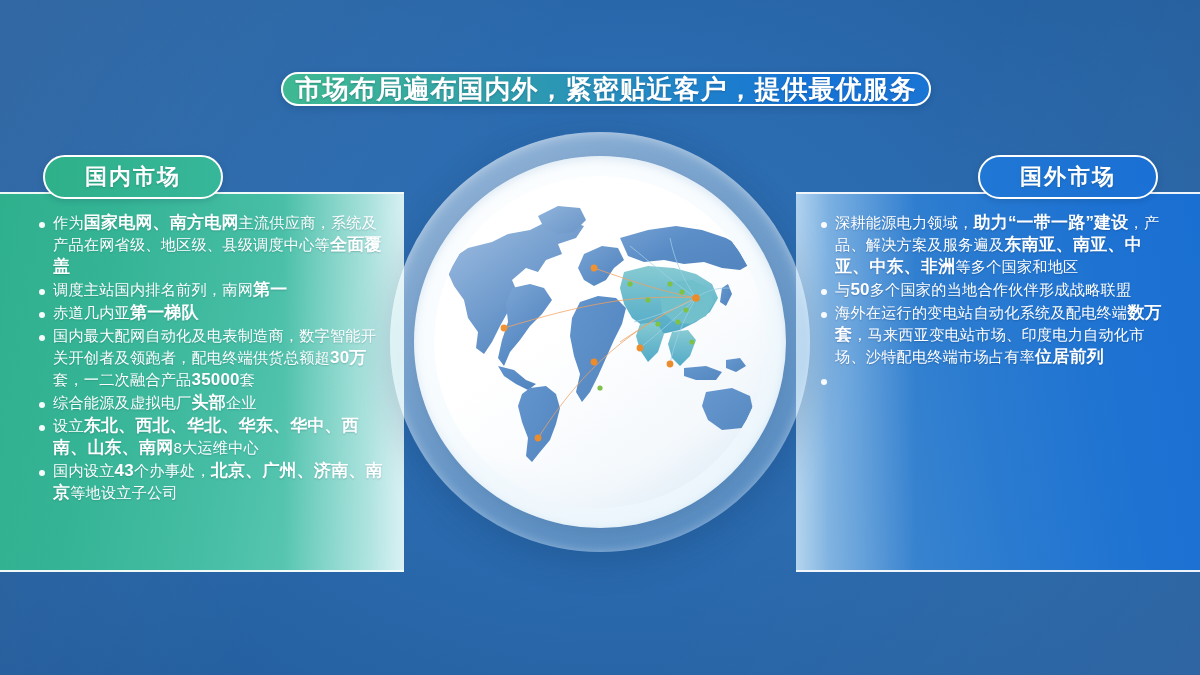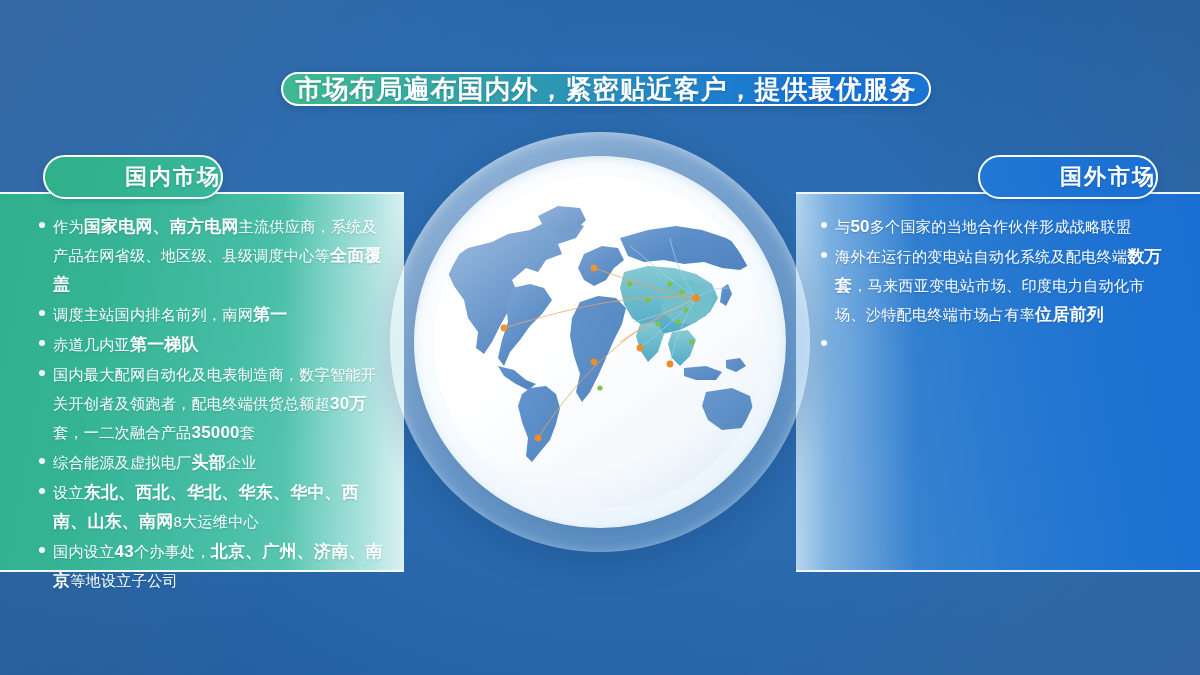--- a/index.html
+++ b/index.html
@@ -60,36 +60,36 @@
   .panel-right::after{
     content:"";position:absolute;top:2px;bottom:2px;left:0;width:120px;
     background:linear-gradient(270deg,rgba(255,255,255,0) 0%, rgba(210,234,250,.42) 72%, rgba(222,240,251,.72) 100%);
     pointer-events:none;
   }
 
   
   .tab{
     position:absolute;top:155px;height:44px;border-radius:22px;
     border:2.5px solid #ffffff;box-sizing:border-box;
-    display:flex;align-items:center;justify-content:flex-end;
+    display:flex;align-items:center;justify-content:center;
     z-index:45;box-shadow:0 2px 6px rgba(10,45,75,.18);
   }
   .tab span{color:#fff;font-size:22px;font-weight:bold;letter-spacing:2px;
     text-shadow:0 1px 2px rgba(0,50,60,.25);}
   .tab-left{left:43px;width:180px;background:linear-gradient(95deg,#2eb089 0%,#37b79a 100%);}
   .tab-right{right:42px;width:180px;background:linear-gradient(265deg,#1a70d4 0%,#2077d4 100%);}
 
   
   .list{position:absolute;top:212px;z-index:30;}
   .list-left{left:36px;width:348px;}
   .list-right{right:30px;width:352px;}
 
   .item{
     position:relative;padding-left:17px;margin-bottom:1px;
-    color:#ffffff;font-size:15.2px;line-height:29px;
+    color:#ffffff;font-size:15.2px;line-height:22px;
     text-shadow:0 1px 1.5px rgba(0,55,70,.22);
     letter-spacing:.2px;
   }
   .panel-right ~ .list-right .item,
   .list-right .item{text-shadow:0 1px 1.5px rgba(0,40,95,.28);}
   .item .dot{
     position:absolute;left:3px;top:9.5px;width:6px;height:6px;border-radius:50%;
     background:#ffffff;opacity:.95;
   }
   .item b{font-weight:bold;font-size:17px;}
@@ -240,18 +240,19 @@
   <div class="list list-left">
       <div class="item"><span class="dot"></span><span>作为</span><b>国家电网、南方电网</b><span>主流供应商，系统及产品在网省级、地区级、县级调度中心等</span><b>全面覆盖</b></div>
       <div class="item"><span class="dot"></span><span>调度主站国内排名前列，南网</span><b>第一</b></div>
       <div class="item"><span class="dot"></span><span>赤道几内亚</span><b>第一梯队</b></div>
       <div class="item"><span class="dot"></span><span>国内最大配网自动化及电表制造商，数字智能开关开创者及领跑者，配电终端供货总额超</span><b>30万</b><span>套，一二次融合产品</span><b>35000</b><span>套</span></div>
       <div class="item"><span class="dot"></span><span>综合能源及虚拟电厂</span><b>头部</b><span>企业</span></div>
       <div class="item"><span class="dot"></span><span>设立</span><b>东北、西北、华北、华东、华中、西南、山东、南网</b><span>8大运维中心</span></div>
       <div class="item"><span class="dot"></span><span>国内设立</span><b>43</b><span>个办事处，</span><b>北京、广州、济南、南京</b><span>等地设立子公司</span></div>
     </div>
   <div class="list list-right">
+      <div class="item"><span class="dot"></span><span>深耕能源电力领域，</span><b>助力“一带一路”建设</b><span>，产品、解决方案及服务遍及</span><b>东南亚、南亚、中亚、中东、非洲</b><span>等多个国家和地区</span></div>
       <div class="item"><span class="dot"></span><span>与</span><b>50</b><span>多个国家的当地合作伙伴形成战略联盟</span></div>
       <div class="item"><span class="dot"></span><span>海外在运行的变电站自动化系统及配电终端</span><b>数万套</b><span>，马来西亚变电站市场、印度电力自动化市场、沙特配电终端市场占有率</span><b>位居前列</b></div>
       <div class="item"><span class="dot"></span></div>
     </div>
 
 </div>
 
 </body></html>

